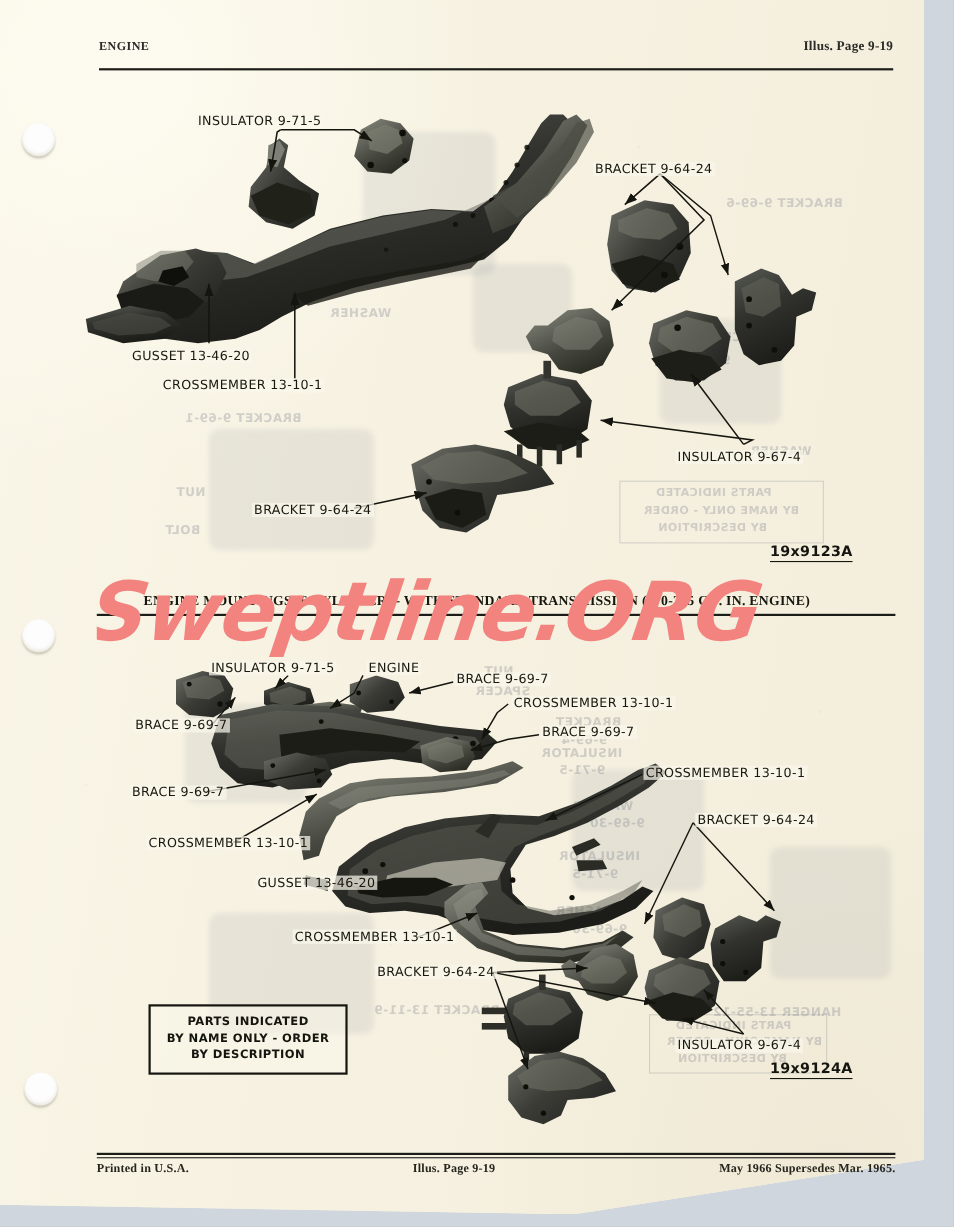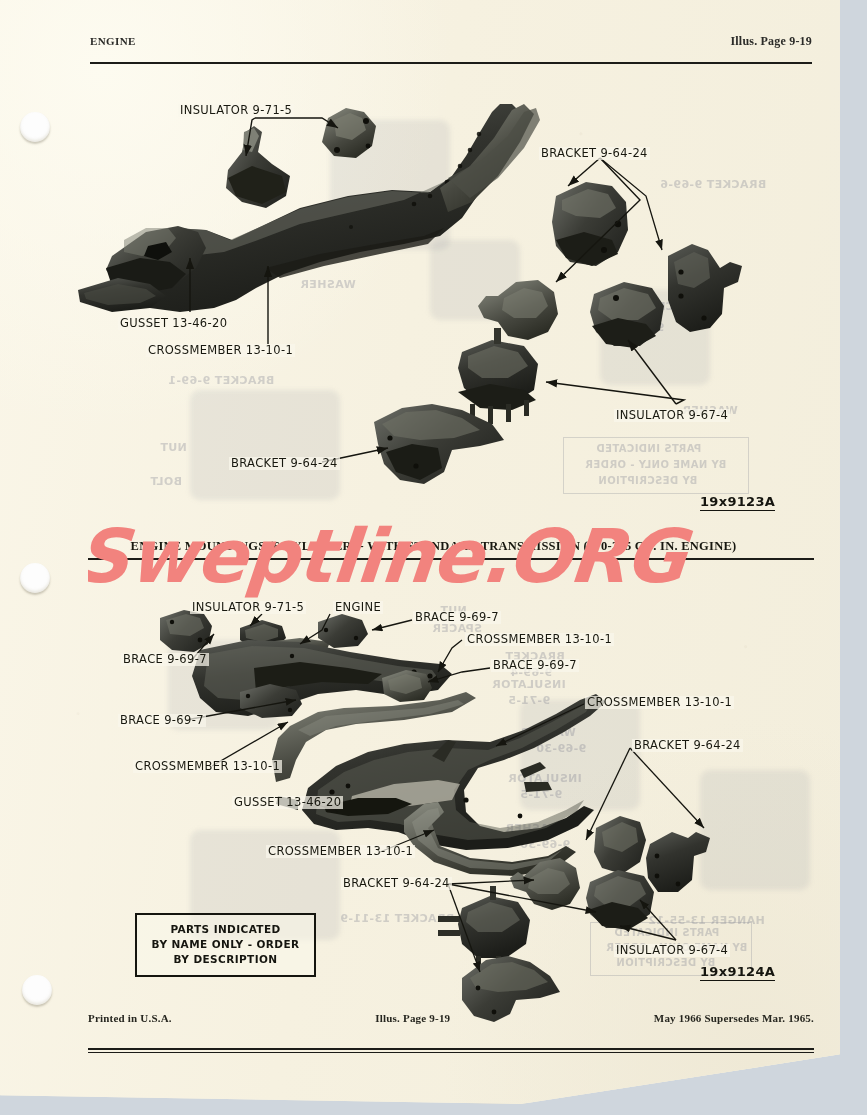--- a/index.html
+++ b/index.html
@@ -537,19 +537,19 @@
     <div>PARTS INDICATED</div>
     <div>BY NAME ONLY - ORDER</div>
     <div>BY DESCRIPTION</div>
   </div>
 
   <span class="fig-num" style="left:700px; top:964px;">19x9124A</span>
 
   <div class="rule thick" style="left:88px; top:1048px; width:726px;"></div>
   <div class="rule thin" style="left:88px; top:1052px; width:726px;"></div>
 
-  <div class="footer" style="top:1012px;">
+  <div class="footer" style="top:1056px;">
     <span>Printed in U.S.A.</span>
     <span>Illus. Page 9-19</span>
     <span>May 1966 Supersedes Mar. 1965.</span>
   </div>
 
 </div>
 
 </body></html>

